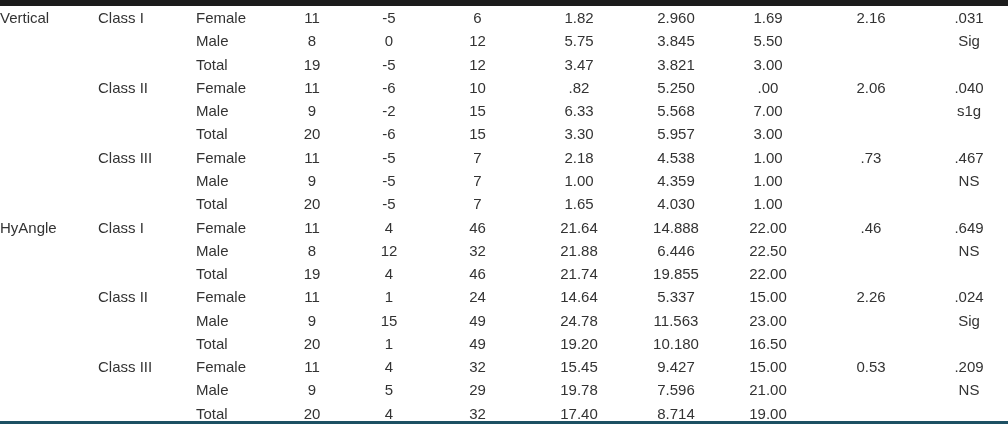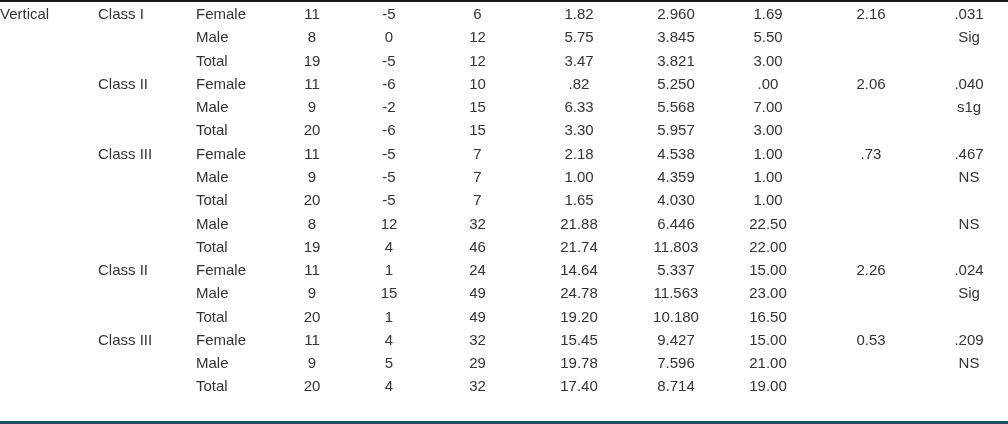--- a/index.html
+++ b/index.html
@@ -4,21 +4,21 @@
 <style>
   html, body {
     margin: 0;
     padding: 0;
     background: #ffffff;
   }
   .page {
     width: 1008px;
     height: 424px;
     box-sizing: border-box;
-    border-top: 2px solid #c4b5fd;
+    border-top: 6px solid #c4b5fd;
     border-bottom: 3px solid #1d5063;
     overflow: hidden;
     background: #ffffff;
   }
   table.stats {
     border-collapse: collapse;
     table-layout: fixed;
     width: 1008px;
     font-family: "Liberation Sans", sans-serif;
     font-size: 15px;
@@ -175,41 +175,54 @@
           <td class="num">20</td>
           <td class="num">-5</td>
           <td class="num">7</td>
           <td class="num">1.65</td>
           <td class="num">4.030</td>
           <td class="num">1.00</td>
           <td class="num"></td>
           <td class="num"></td>
         </tr>
         <tr>
+          <td class="left">HyAngle</td>
+          <td class="left">Class I</td>
+          <td class="left">Female</td>
+          <td class="num">11</td>
+          <td class="num">4</td>
+          <td class="num">46</td>
+          <td class="num">21.64</td>
+          <td class="num">14.888</td>
+          <td class="num">22.00</td>
+          <td class="num">.46</td>
+          <td class="num">.649</td>
+        </tr>
+        <tr>
           <td class="left"></td>
           <td class="left"></td>
           <td class="left">Male</td>
           <td class="num">8</td>
           <td class="num">12</td>
           <td class="num">32</td>
           <td class="num">21.88</td>
           <td class="num">6.446</td>
           <td class="num">22.50</td>
           <td class="num"></td>
           <td class="num">NS</td>
         </tr>
         <tr>
           <td class="left"></td>
           <td class="left"></td>
           <td class="left">Total</td>
           <td class="num">19</td>
           <td class="num">4</td>
           <td class="num">46</td>
           <td class="num">21.74</td>
-          <td class="num">11.803</td>
+          <td class="num">19.855</td>
           <td class="num">22.00</td>
           <td class="num"></td>
           <td class="num"></td>
         </tr>
         <tr>
           <td class="left"></td>
           <td class="left">Class II</td>
           <td class="left">Female</td>
           <td class="num">11</td>
           <td class="num">1</td>

